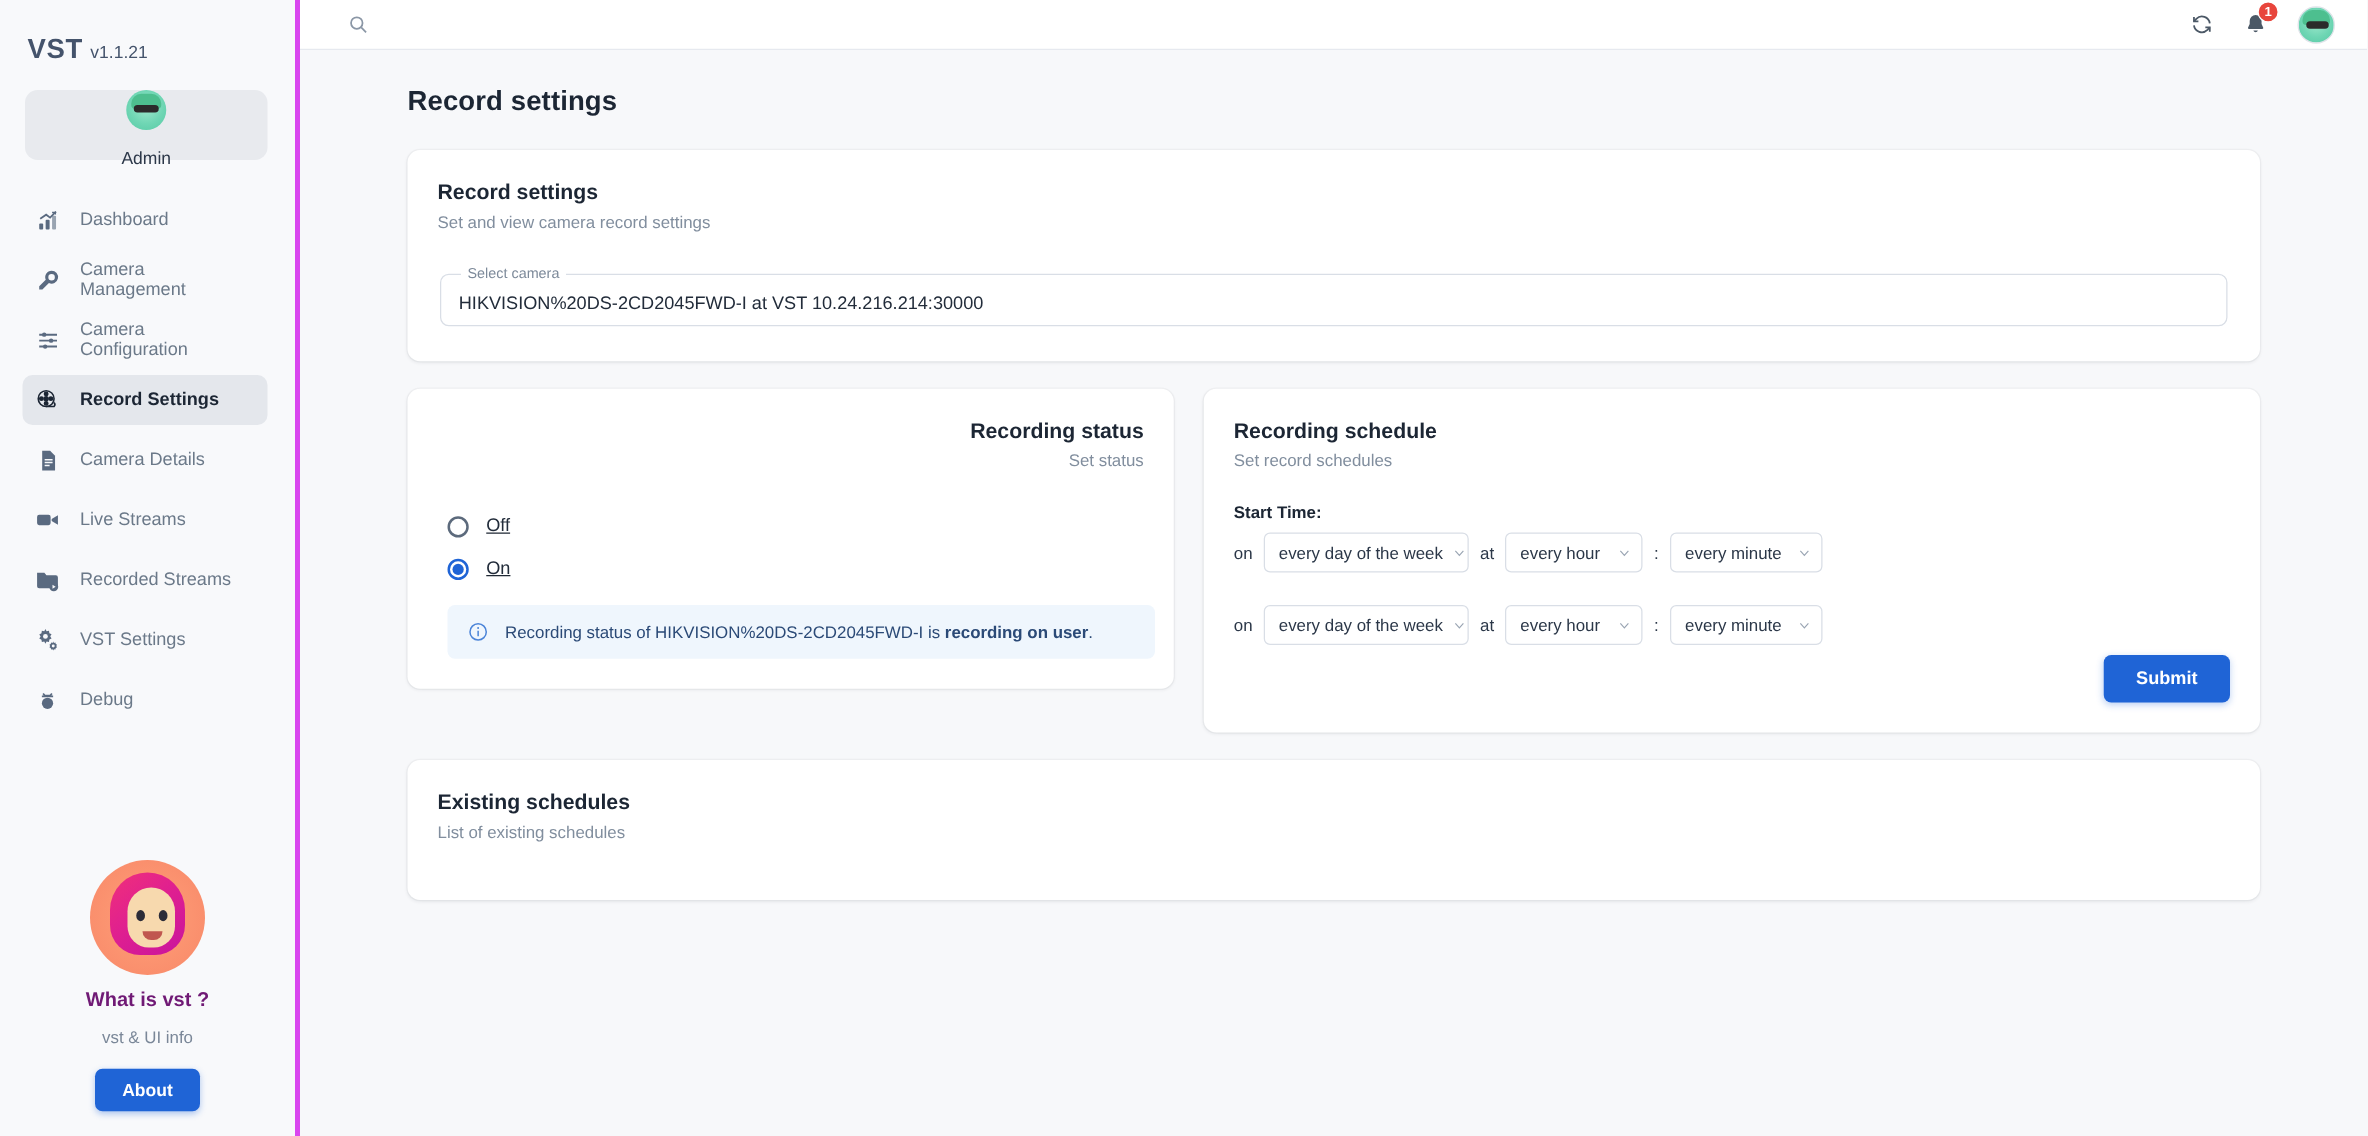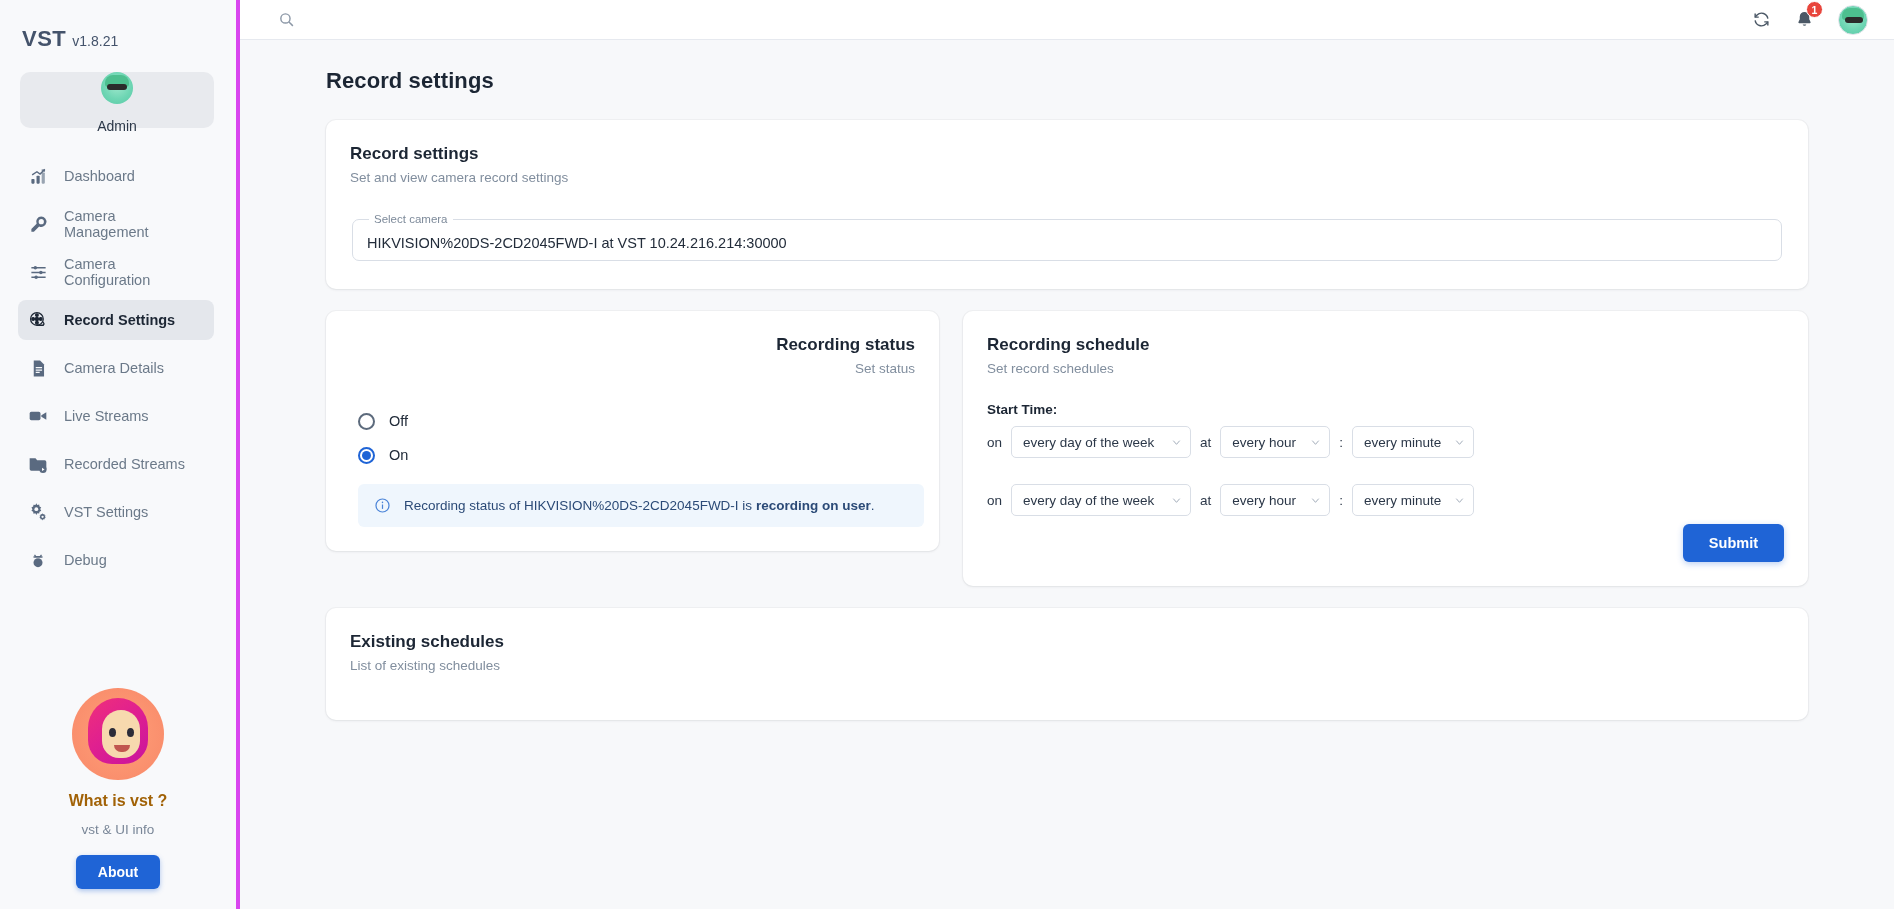--- a/index.html
+++ b/index.html
@@ -134,21 +134,21 @@
     background: #2c2c38; border-radius: 50%;
   }
   .promo-emoji .eye.l { left: 37px; }
   .promo-emoji .eye.r { left: 55px; }
   .promo-emoji .mouth {
     position: absolute; left: 42px; top: 57px;
     width: 16px; height: 7px;
     background: #c0564f; border-radius: 0 0 9px 9px;
   }
   .promo-title {
-    font-size: 16px; font-weight: bold; color: #a16207;
+    font-size: 16px; font-weight: bold; color: #701a75;
     margin-bottom: 12px;
   }
   .promo-sub { font-size: 13.5px; color: #7a8798; margin-bottom: 18px; }
   .about-btn {
     background: #1f64d6;
     color: #fff;
     border: none;
     border-radius: 6px;
     padding: 9px 22px;
     font-size: 14px;
@@ -268,21 +268,21 @@
   
   .row2 {
     display: flex;
     gap: 24px;
     margin-top: 22px;
     align-items: flex-start;
   }
   .col-status { width: 613px; flex: 0 0 613px; padding: 24px; min-height: 210px; text-align: right; }
   .col-sched { flex: 1; padding: 24px; min-height: 275px; position: relative; }
 
-  .radio-list { margin-top: 28px; }
+  .radio-list { margin-top: 28px; text-decoration: underline; }
   .radio-row {
     display: flex; align-items: center; gap: 14px;
     height: 34px; cursor: pointer;
     padding-left: 8px;
   }
   .radio {
     width: 17px; height: 17px; border-radius: 50%;
     border: 2px solid #5c6a7c;
     display: flex; align-items: center; justify-content: center;
     flex: 0 0 auto;
@@ -319,21 +319,21 @@
     height: 32px;
     display: flex;
     align-items: center;
     padding: 0 8px 0 11px;
     background: #fff;
     cursor: pointer;
     gap: 8px;
   }
   .select .sel-val { font-size: 13.5px; color: #2b3748; white-space: nowrap; }
   .select .chev { margin-left: auto; color: #9aa5b3; display:flex; }
-  .sel-day { width: 180px; }
+  .sel-day { width: 164px; }
   .sel-hour { width: 110px; }
   .sel-min { width: 122px; }
 
   .submit-wrap { position: absolute; right: 24px; bottom: 24px; }
   .submit-btn {
     background: #1f64d6;
     color: #fff;
     border: none;
     border-radius: 6px;
     height: 38px;
@@ -353,21 +353,21 @@
 </style>
 </head>
 <body>
 
 <div class="app">
 
   <aside class="sidebar">
 
     <div class="brand">
       <span class="brand-name">VST</span>
-      <span class="brand-ver">v1.8.21</span>
+      <span class="brand-ver">v1.1.21</span>
     </div>
 
     <div class="user-card">
       <div class="avatar-sm"></div>
       <span class="user-name">Admin</span>
     </div>
 
     <nav class="nav">
 
       <div class="nav-item">

